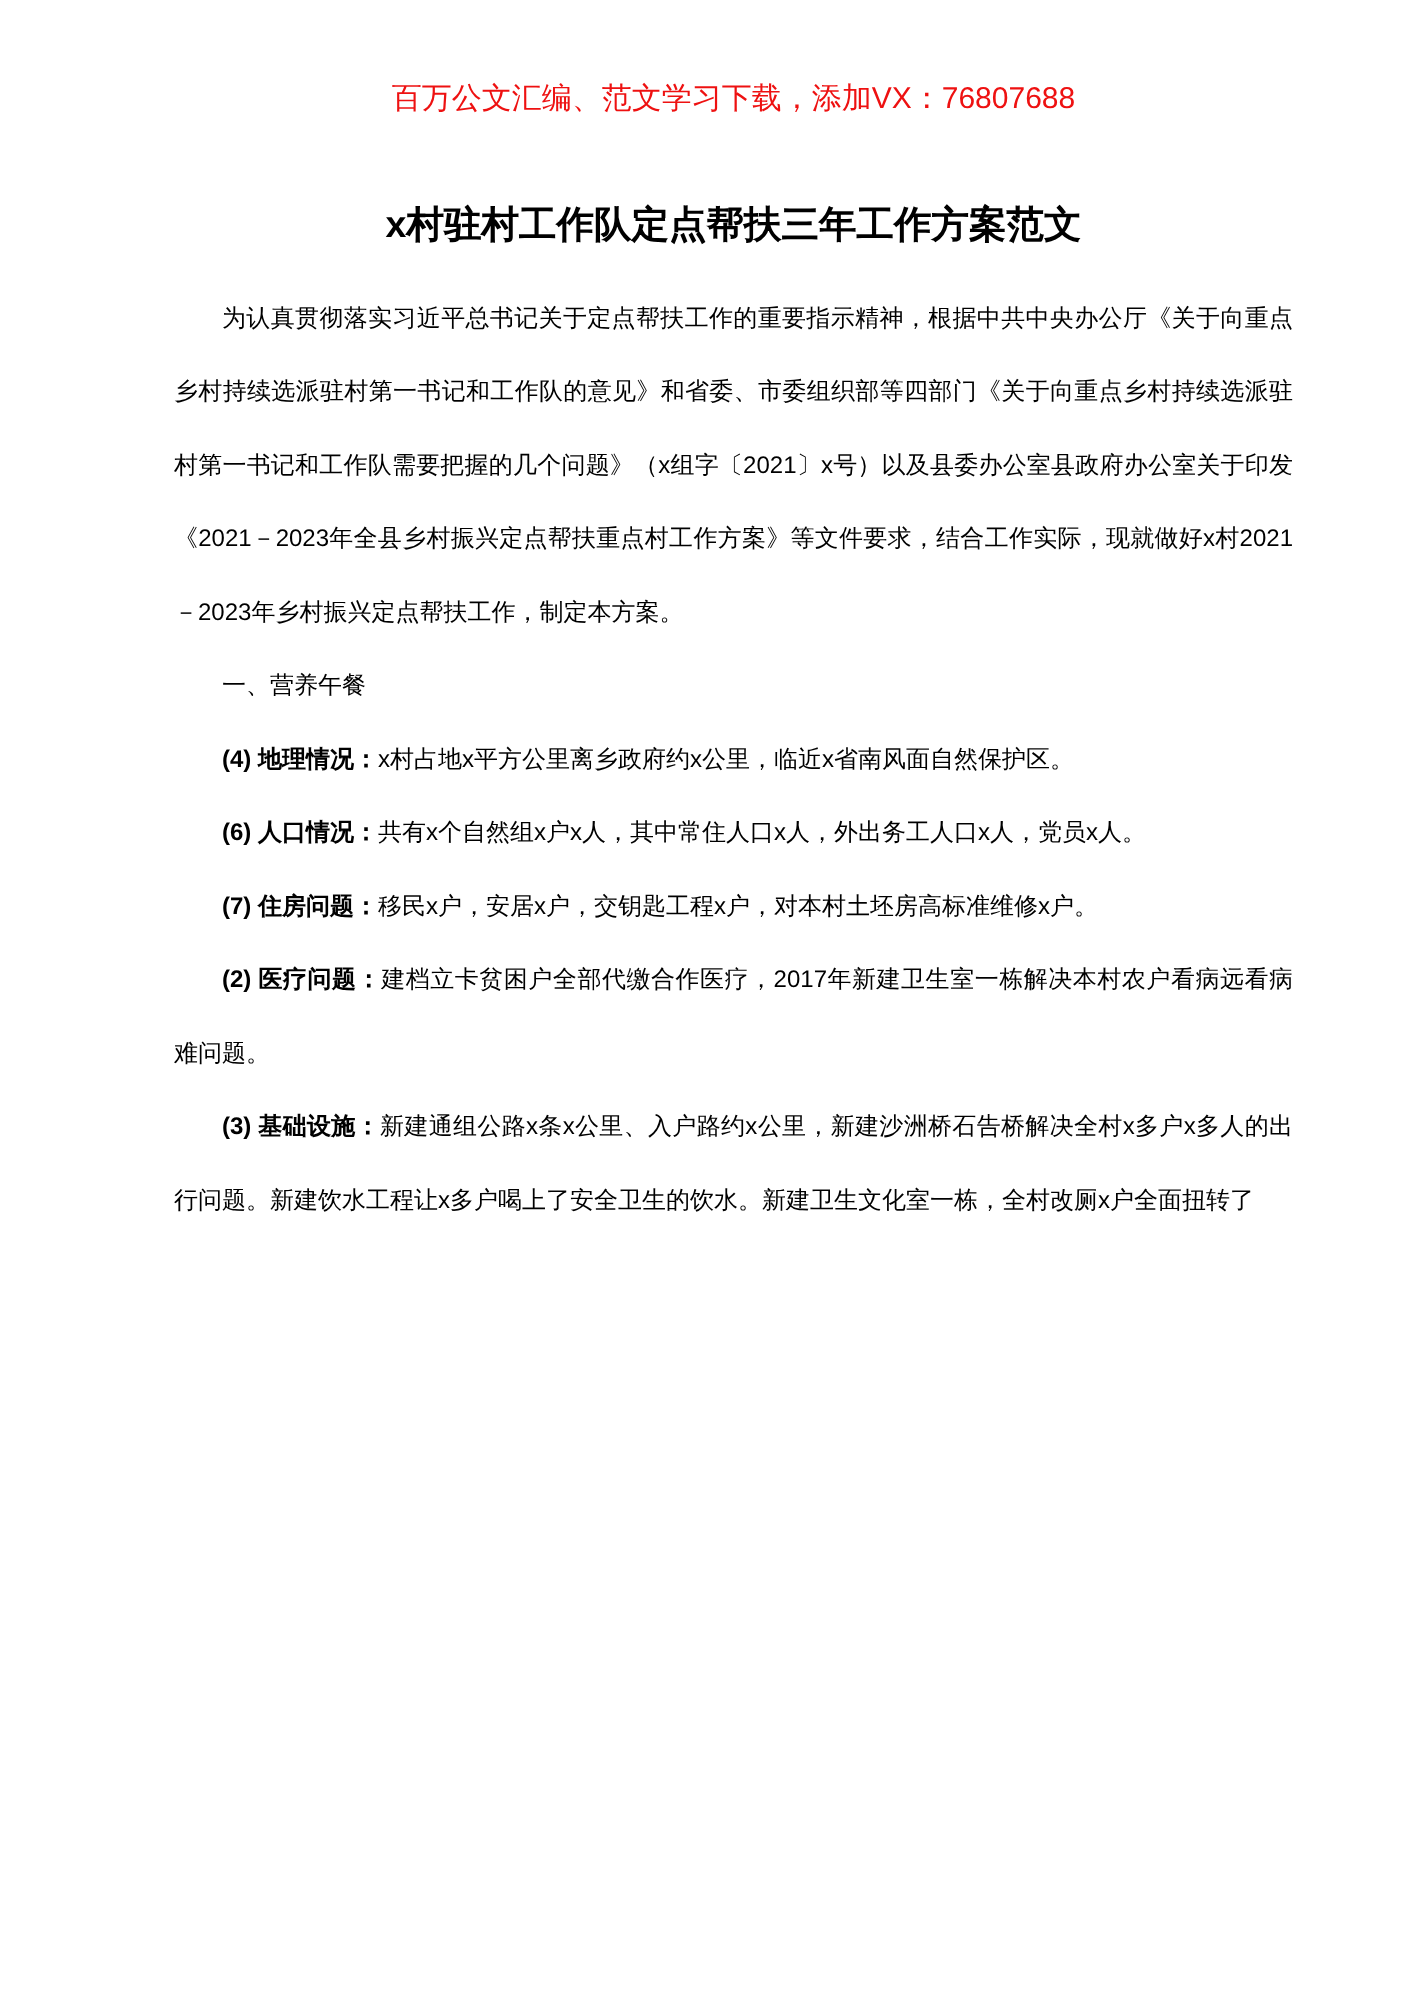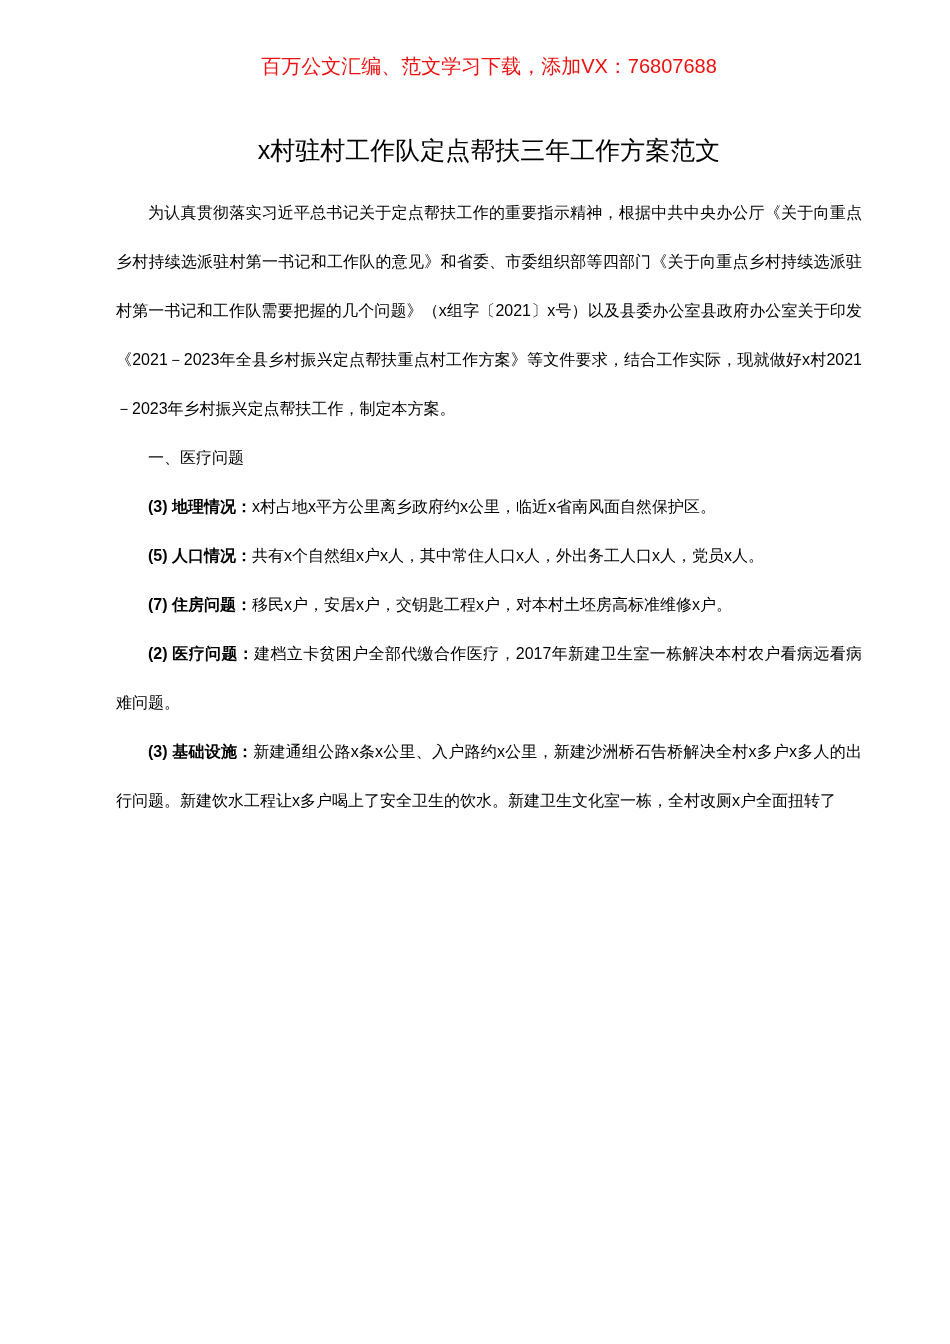--- a/index.html
+++ b/index.html
@@ -27,21 +27,21 @@
     font-size: 20px;
     line-height: 28px;
     font-weight: 400;
     white-space: nowrap;
   }
   .title {
     margin: 50px 0 0 0;
     text-align: center;
     font-size: 25px;
     line-height: 40px;
-    font-weight: 400;
+    font-weight: 700;
   }
   .content {
     margin-top: 18px;
     font-size: 16px;
     line-height: 49px;
     text-align: justify;
     text-justify: inter-ideograph;
   }
   .para {
     margin: 0;
@@ -57,25 +57,25 @@
 <div class="page">
 
   <div class="promo">百万公文汇编、范文学习下载，添加VX：76807688</div>
 
   <h1 class="title">x村驻村工作队定点帮扶三年工作方案范文</h1>
 
   <div class="content">
 
     <p class="para">为认真贯彻落实习近平总书记关于定点帮扶工作的重要指示精神，根据中共中央办公厅《关于向重点乡村持续选派驻村第一书记和工作队的意见》和省委、市委组织部等四部门《关于向重点乡村持续选派驻村第一书记和工作队需要把握的几个问题》（x组字〔2021〕x号）以及县委办公室县政府办公室关于印发《2021－2023年全县乡村振兴定点帮扶重点村工作方案》等文件要求，结合工作实际，现就做好x村2021－2023年乡村振兴定点帮扶工作，制定本方案。</p>
 
-    <p class="para">一、医疗问题</p>
+    <p class="para">一、营养午餐</p>
 
-    <p class="para"><b>(3) 地理情况：</b><span>x村占地x平方公里离乡政府约x公里，临近x省南风面自然保护区。</span></p>
+    <p class="para"><b>(4) 地理情况：</b><span>x村占地x平方公里离乡政府约x公里，临近x省南风面自然保护区。</span></p>
 
-    <p class="para"><b>(5) 人口情况：</b><span>共有x个自然组x户x人，其中常住人口x人，外出务工人口x人，党员x人。</span></p>
+    <p class="para"><b>(6) 人口情况：</b><span>共有x个自然组x户x人，其中常住人口x人，外出务工人口x人，党员x人。</span></p>
 
     <p class="para"><b>(7) 住房问题：</b><span>移民x户，安居x户，交钥匙工程x户，对本村土坯房高标准维修x户。</span></p>
 
     <p class="para"><b>(2) 医疗问题：</b><span>建档立卡贫困户全部代缴合作医疗，2017年新建卫生室一栋解决本村农户看病远看病难问题。</span></p>
 
 
     <p class="para"><b>(3) 基础设施：</b><span>新建通组公路x条x公里、入户路约x公里，新建沙洲桥石告桥解决全村x多户x多人的出行问题。新建饮水工程让x多户喝上了安全卫生的饮水。新建卫生文化室一栋，全村改厕x户全面扭转了</span></p>
 
   </div>
 </div>

